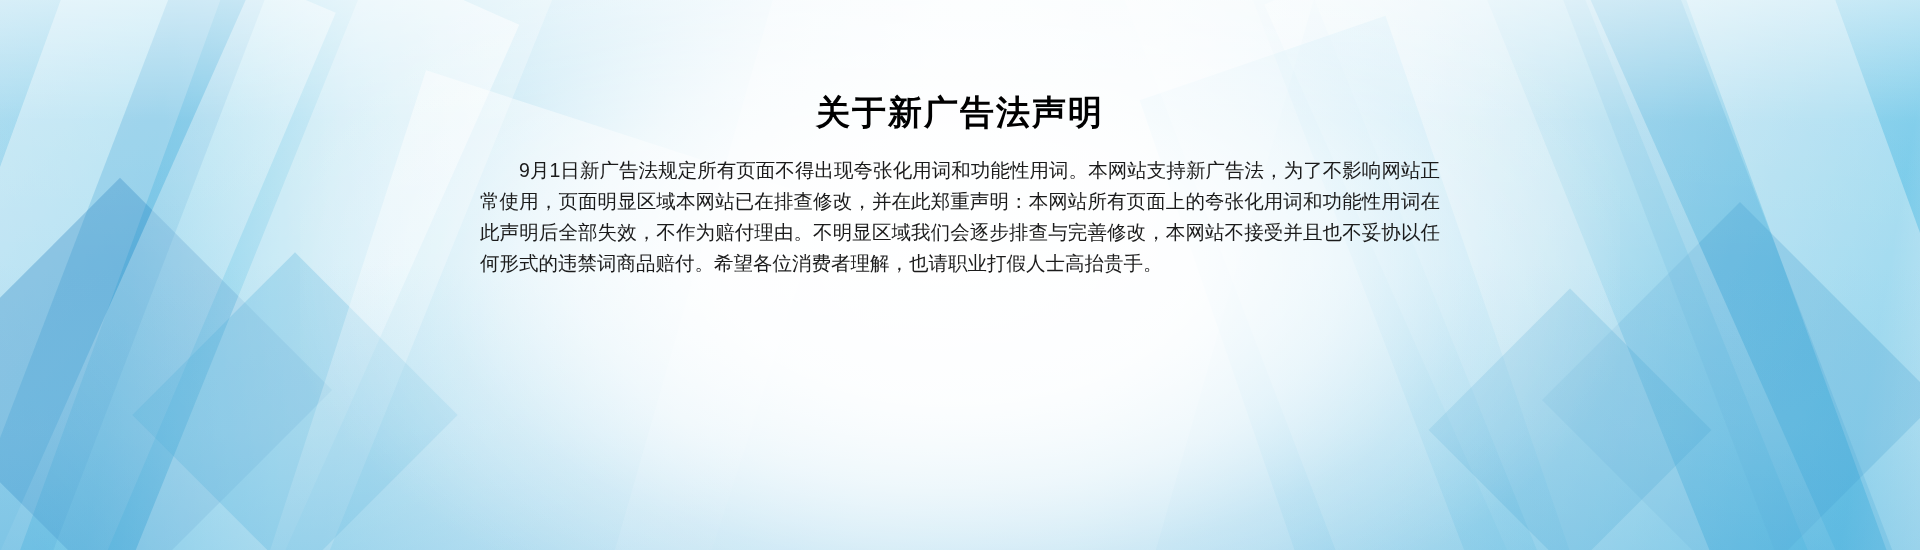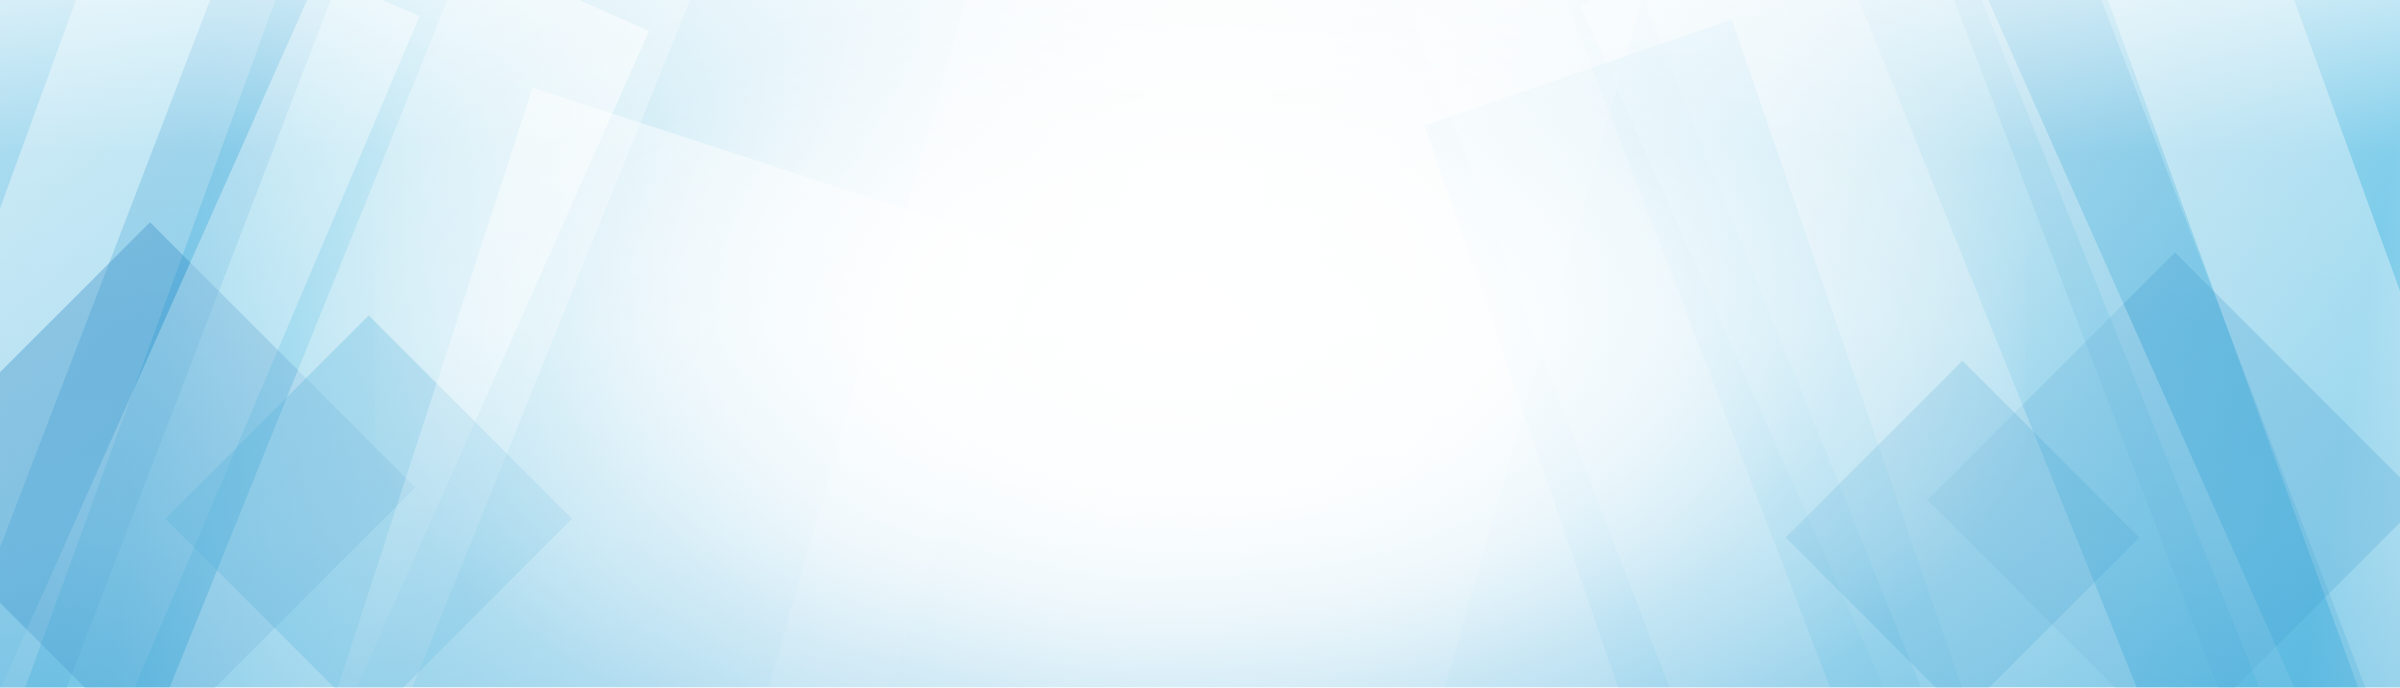--- a/index.html
+++ b/index.html
@@ -158,18 +158,20 @@
   <div class="shape s12"></div>
   <div class="shape s13"></div>
   <div class="shape s14"></div>
   <div class="shape s15"></div>
   <div class="shape s16"></div>
   <div class="shape s17"></div>
   <div class="bg-vert"></div>
   <div class="wash"></div>
 
   <div class="content">
+    <h1 class="statement-title">关于新广告法声明</h1>
 
     <div class="statement-body">
+      <p class="indented">9月1日新广告法规定所有页面不得出现夸张化用词和功能性用词。本网站支持新广告法，为了不影响网站正常使用，页面明显区域本网站已在排查修改，并在此郑重声明：本网站所有页面上的夸张化用词和功能性用词在此声明后全部失效，不作为赔付理由。不明显区域我们会逐步排查与完善修改，本网站不接受并且也不妥协以任何形式的违禁词商品赔付。希望各位消费者理解，也请职业打假人士高抬贵手。</p>
     </div>
   </div>
 
 </div>
 
 </body></html>

